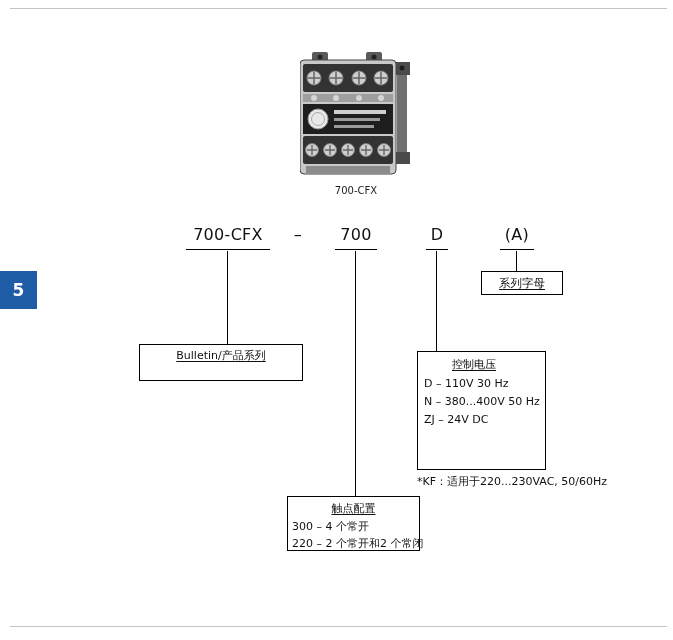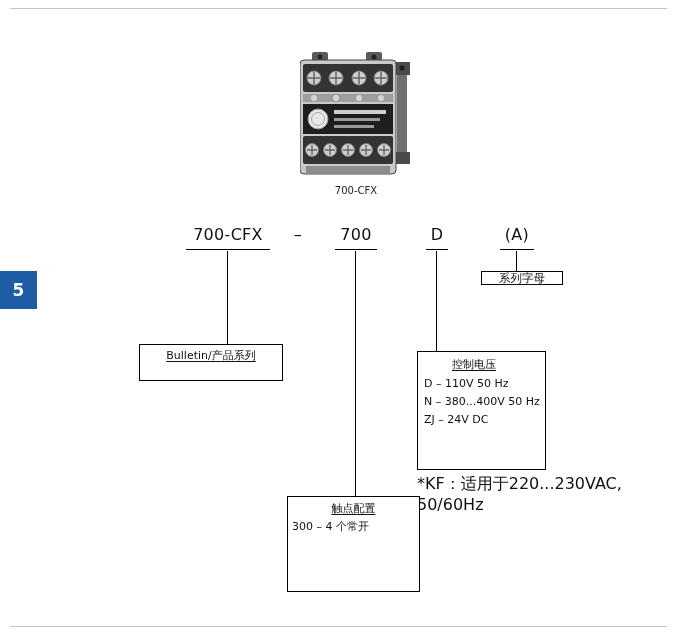--- a/index.html
+++ b/index.html
@@ -46,34 +46,34 @@
   .vline-series   { left:227px; height:93px;  }
   .vline-contacts { left:355px; height:245px; }
   .vline-voltage  { left:436px; height:100px; }
   .vline-letter   { left:516px; height:20px;  }
 
   
   .box { position:absolute; border:1px solid #000; background:#fff; font-size:11px; color:#111; }
   .box-title { text-decoration:underline; text-underline-offset:2px; }
 
   .series-box {
-    left:481px; top:271px; width:82px; height:14px;
+    left:481px; top:271px; width:82px; height:24px;
     display:flex; align-items:center; justify-content:center; font-size:11.5px;
   }
   .bulletin-box {
-    left:139px; top:344px; width:144px; height:37px;
+    left:139px; top:344px; width:164px; height:37px;
     text-align:center; padding-top:3px; line-height:15px;
   }
   .voltage-box { left:417px; top:351px; width:129px; height:119px; padding:5px 6px 0 6px; }
   .voltage-box .box-title { display:inline-block; margin-bottom:3px;margin-left:28px; }
   .voltage-box .item { line-height:18px; white-space:nowrap; }
 
-  .footnote { position:absolute; left:417px; top:474px; font-size:16px; color:#111; }
+  .footnote { position:absolute; left:417px; top:474px; font-size:11px; color:#111; }
 
-  .contact-box { left:287px; top:496px; width:133px; height:96px; padding:4px 4px 0 4px; }
+  .contact-box { left:287px; top:496px; width:133px; height:55px; padding:4px 4px 0 4px; }
   .contact-box .box-title-wrap { text-align:center; margin-bottom:2px; }
   .contact-box .item { line-height:17px; white-space:nowrap; }
 </style>
 </head>
 <body>
 
 <div class="hairline top"></div>
 <div class="hairline bottom"></div>
 
 <div class="page-tab">
@@ -157,22 +157,23 @@
 <div class="box series-box">
   <span class="box-title">系列字母</span>
 </div>
 
 <div class="box bulletin-box">
   <div><span class="box-title">Bulletin/产品系列</span></div>
 </div>
 
 <div class="box voltage-box">
   <span class="box-title">控制电压</span>
-  <div class="item">D – 110V 50 Hz</div>
+  <div class="item">D – 110V 30 Hz</div>
   <div class="item">N – 380...400V 50 Hz</div>
   <div class="item">ZJ – 24V DC</div>
 </div>
 <div class="footnote">*KF：适用于220...230VAC, 50/60Hz</div>
 
 <div class="box contact-box">
   <div class="box-title-wrap"><span class="box-title">触点配置</span></div>
   <div class="item">300 – 4 个常开</div>
+  <div class="item">220 – 2 个常开和2 个常闭</div>
 </div>
 
 </body></html>

